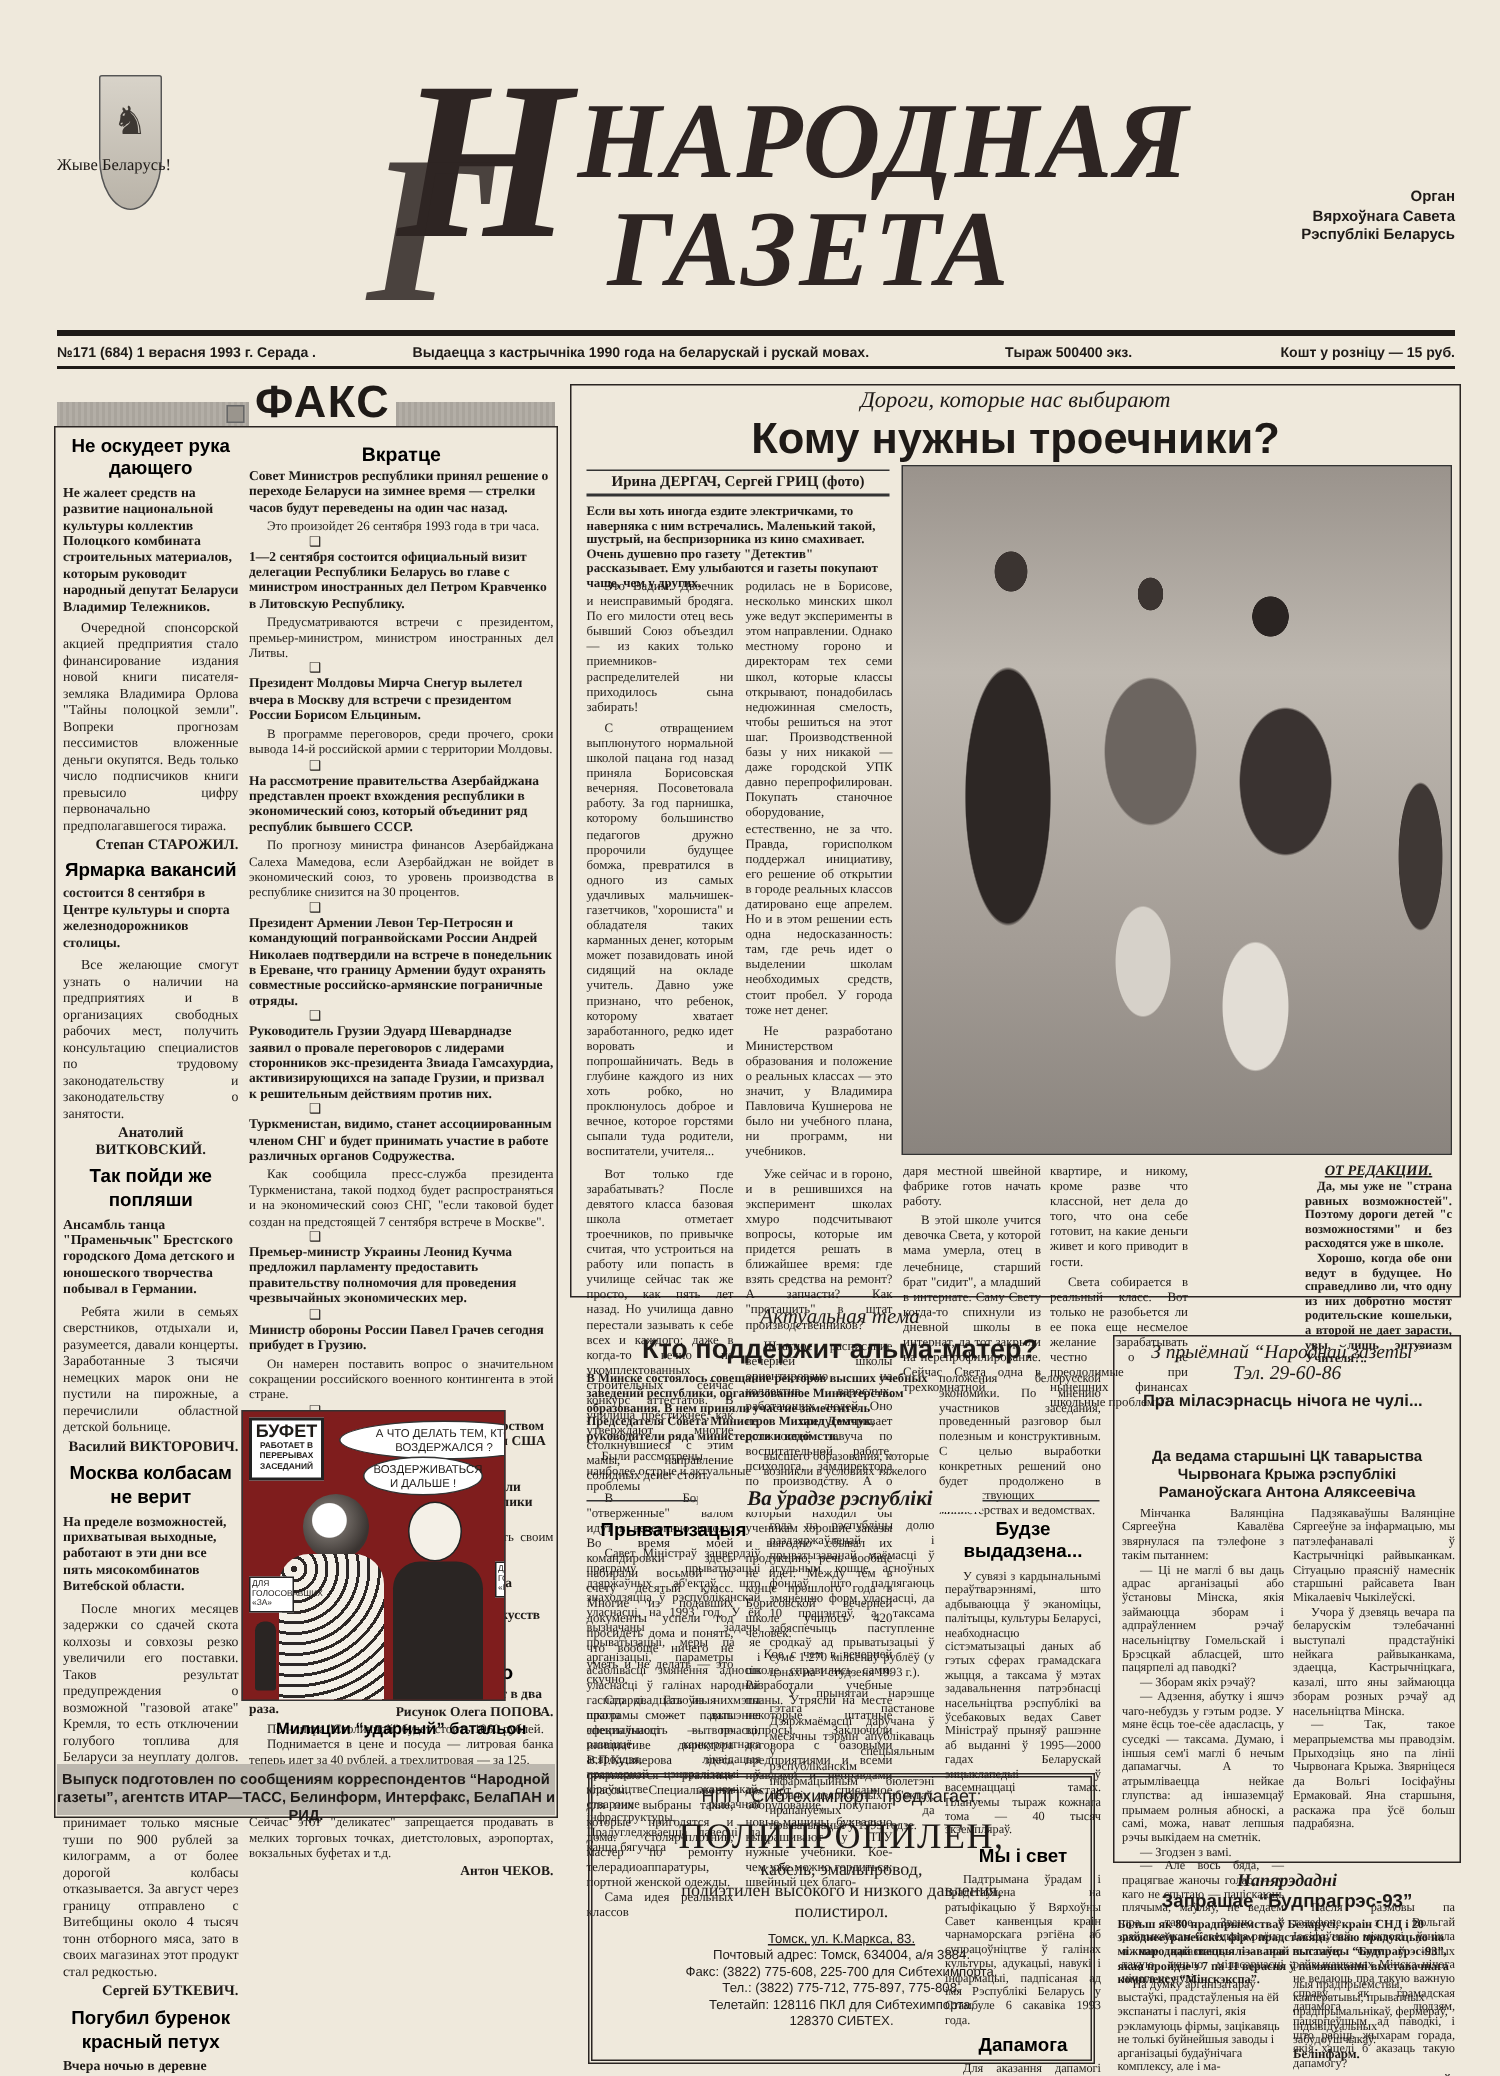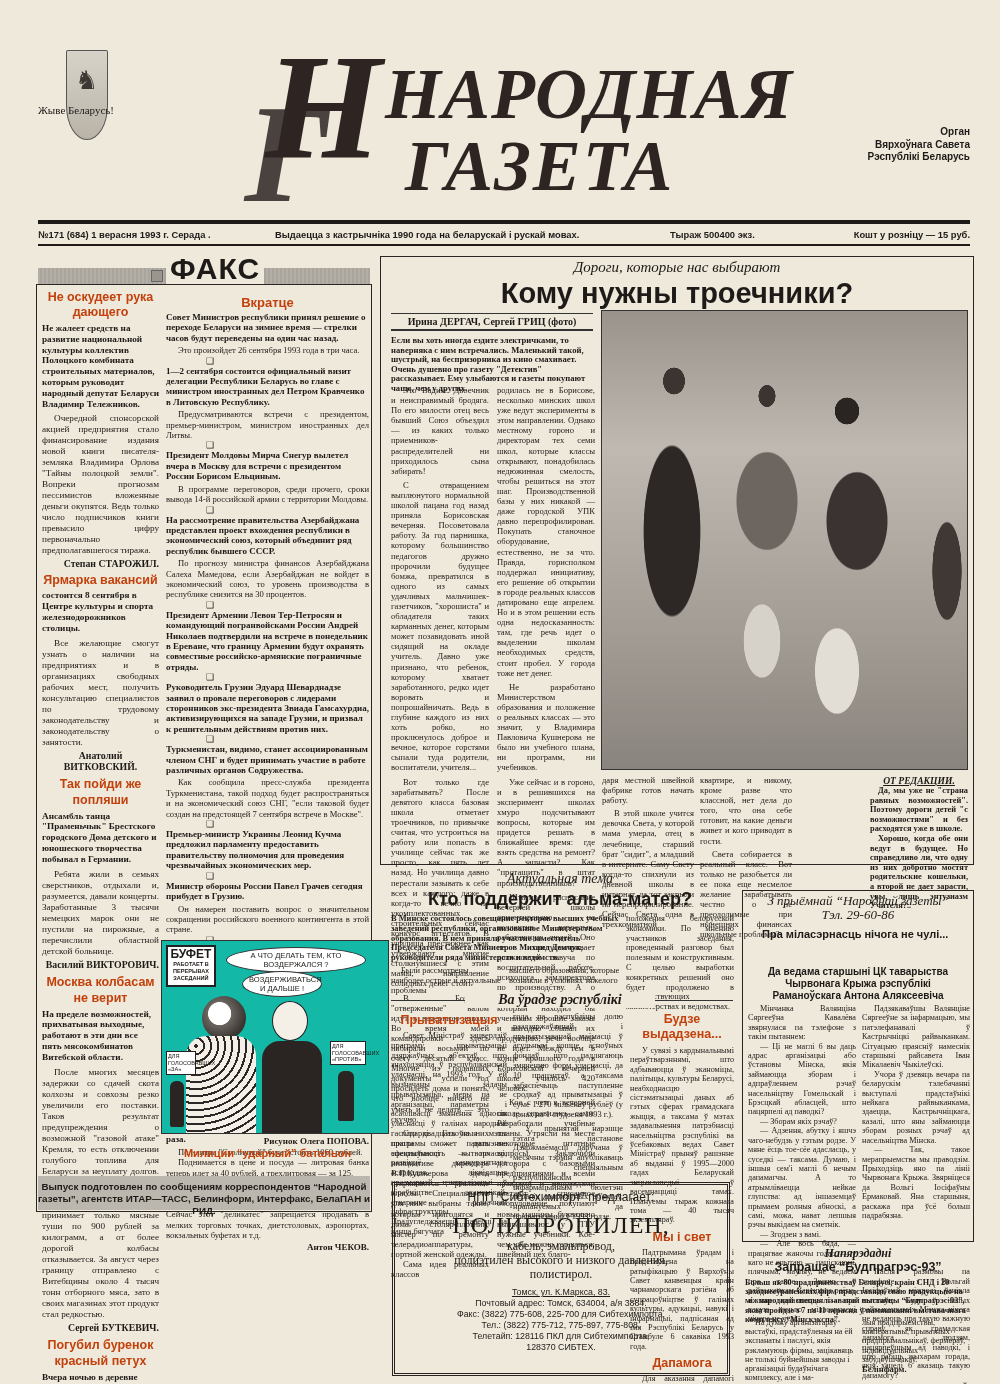--- a/index.html
+++ b/index.html
@@ -13,21 +13,21 @@
   }
   .abs { position: absolute; }
   .sans { font-family: "Liberation Sans", "DejaVu Sans", sans-serif; }
   .serif { font-family: "Liberation Serif", "DejaVu Serif", serif; }
   .bold { font-weight: bold; }
   .it { font-style: italic; }
   p { text-indent: 12px; text-align: justify; }
   .body-text { font-size: 9.6px; line-height: 11.6px; }
   .lead { font-size: 9.6px; line-height: 11.2px; font-weight: bold; }
   .sign { text-align: right; font-weight: bold; font-size: 9.8px; margin: 2px 0 4px; }
-  .hl { font-family: "Liberation Sans", "DejaVu Sans", sans-serif; font-weight: bold; text-align: center; color: #c2410c; }
+  .hl { font-family: "Liberation Sans", "DejaVu Sans", sans-serif; font-weight: bold; text-align: center; color: #000000; }
   .sep-sq { text-align: left; font-size: 9px; line-height: 10px; padding-left: 40px; }
 
   
   .coat { left: 66px; top: 50px; width: 42px; height: 90px; border: 1.5px solid #555; border-radius: 2px 2px 22px 22px / 2px 2px 36px 36px; background: linear-gradient(#d8d3c9,#b9b3a8); }
   .coat-knight { position:absolute; left: 8px; top: 14px; font-size: 26px; color: #3d3833; }
   .logo { left: 255px; top: 40px; width: 560px; height: 170px; }
   .logo-big { position:absolute; font-family: "Liberation Serif", serif; font-style: italic; font-weight: bold; color: #2e2523; }
   .rule { left: 38px; width: 932px; background: #1e1a17; }
   .info-row { top: 228px; left: 38px; width: 932px; height: 14px; font-size: 9.4px; font-family: "Liberation Sans", sans-serif; font-weight: bold; }
   .info-row span { position:absolute; top: 1px; }
@@ -50,21 +50,21 @@
       radial-gradient(ellipse 50px 80px at 255px 210px, #3a3331 60%, transparent 62%),
       radial-gradient(ellipse 30px 60px at 160px 330px, #d6d1c9 60%, transparent 62%),
       radial-gradient(ellipse 36px 70px at 235px 360px, #e2ddd5 60%, transparent 62%),
       radial-gradient(ellipse 24px 80px at 345px 260px, #3f3835 60%, transparent 62%),
       linear-gradient(180deg,#9a938c 0%,#bfb9b1 30%,#a39c95 70%,#8a847e 100%);
       border: 1px solid #333; }
 
   
   .priemnaj-frame { left: 742px; top: 890px; width: 232px; height: 352px; border: 1.6px solid #2a2522; }
   .ad-frame { left: 392px; top: 1182px; width: 338px; height: 194px; border: 3px double #2a2522; }
-  .cartoon { left: 161px; top: 940px; width: 228px; height: 194px; border: 1px solid #333; background: #14b8a6; overflow: hidden; }
+  .cartoon { left: 161px; top: 940px; width: 176px; height: 194px; border: 1px solid #333; background: #7f1d1d; overflow: hidden; }
   .bubble { position:absolute; background:#fff; border: 1px solid #333; border-radius: 50%; font-family: "Liberation Sans", sans-serif; font-size: 7.6px; text-align:center; padding: 3px 6px; }
 </style>
 </head>
 <body>
 
 <div class="abs coat">
   <span class="coat-knight">♞</span>
 </div>
 <div class="abs serif" style="left:38px;top:104px;font-size:11px;line-height:13px;">Жыве Беларусь!</div>
 

